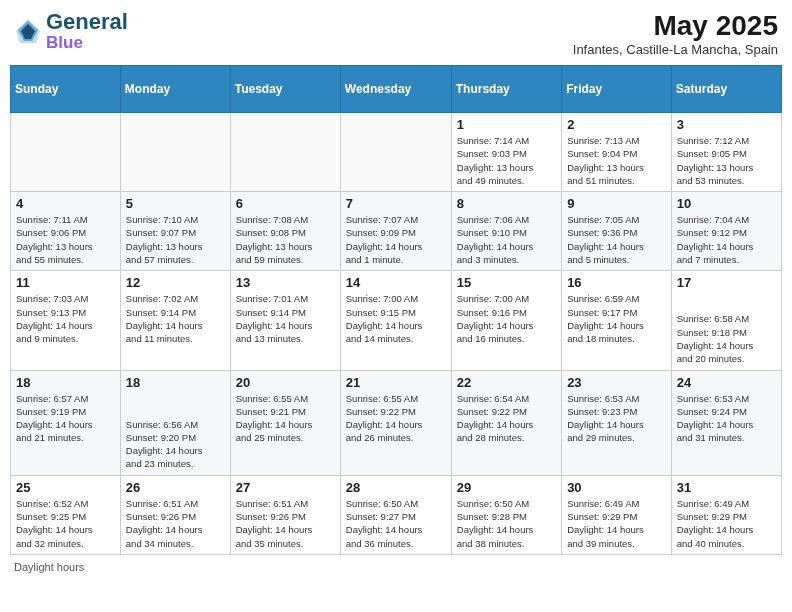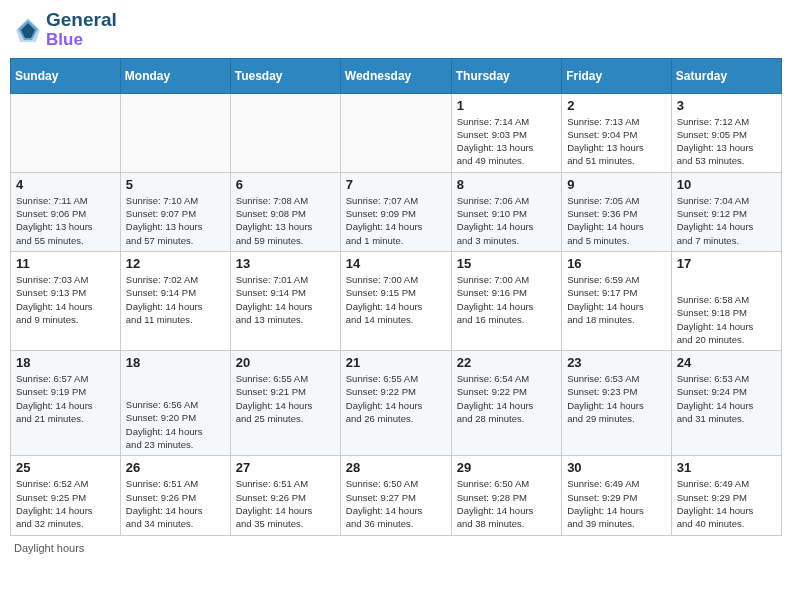--- a/index.html
+++ b/index.html
@@ -41,21 +41,21 @@
     .calendar {
       width: 100%;
       border-collapse: collapse;
       border: 1px solid #bbb;
     }
     .calendar th {
       background: #2e86c1;
       color: #fff;
       font-size: 12px;
       font-weight: bold;
-      padding: 10px 4px;
+      padding: 16px 4px;
       border: 1px solid #2471a3;
       text-align: left;
     }
     .calendar td {
       border: 1px solid #ccc;
       vertical-align: top;
       padding: 4px 5px;
       width: 113px;
       min-height: 80px;
       font-size: 10px;
@@ -89,23 +89,27 @@
 <body>
 
 <div class="header">
   <div class="logo">
     <svg class="logo-icon" viewBox="0 0 28 28">
       <polygon points="14,2 26,14 22,26 6,26 2,14" fill="#2e86c1" opacity="0.3"></polygon>
       <polygon points="14,4 24,13 18,24 10,24 4,13" fill="#2e86c1" opacity="0.6"></polygon>
       <polygon points="14,7 21,14 17,22 11,22 7,14" fill="#1a5276"></polygon>
     </svg>
     <div>
-      <div style="font-size:19px;font-weight:bold;color:#1a5276;line-height:1.1;">General</div>
+      <div style="font-size:22px;font-weight:bold;color:#1a5276;line-height:1.1;">General</div>
       <div style="font-size:17px;font-weight:bold;color:#8b5cf6;line-height:1.1;">Blue</div>
     </div>
+  </div>
+  <div class="title-block">
+    <div class="month-title">May 2025</div>
+    <div class="subtitle">Infantes, Castille-La Mancha, Spain</div>
   </div>
 </div>
 
 <table class="calendar">
   <thead>
     <tr>
     <th>Sunday</th>
         <th>Monday</th>
         <th>Tuesday</th>
         <th>Wednesday</th>

